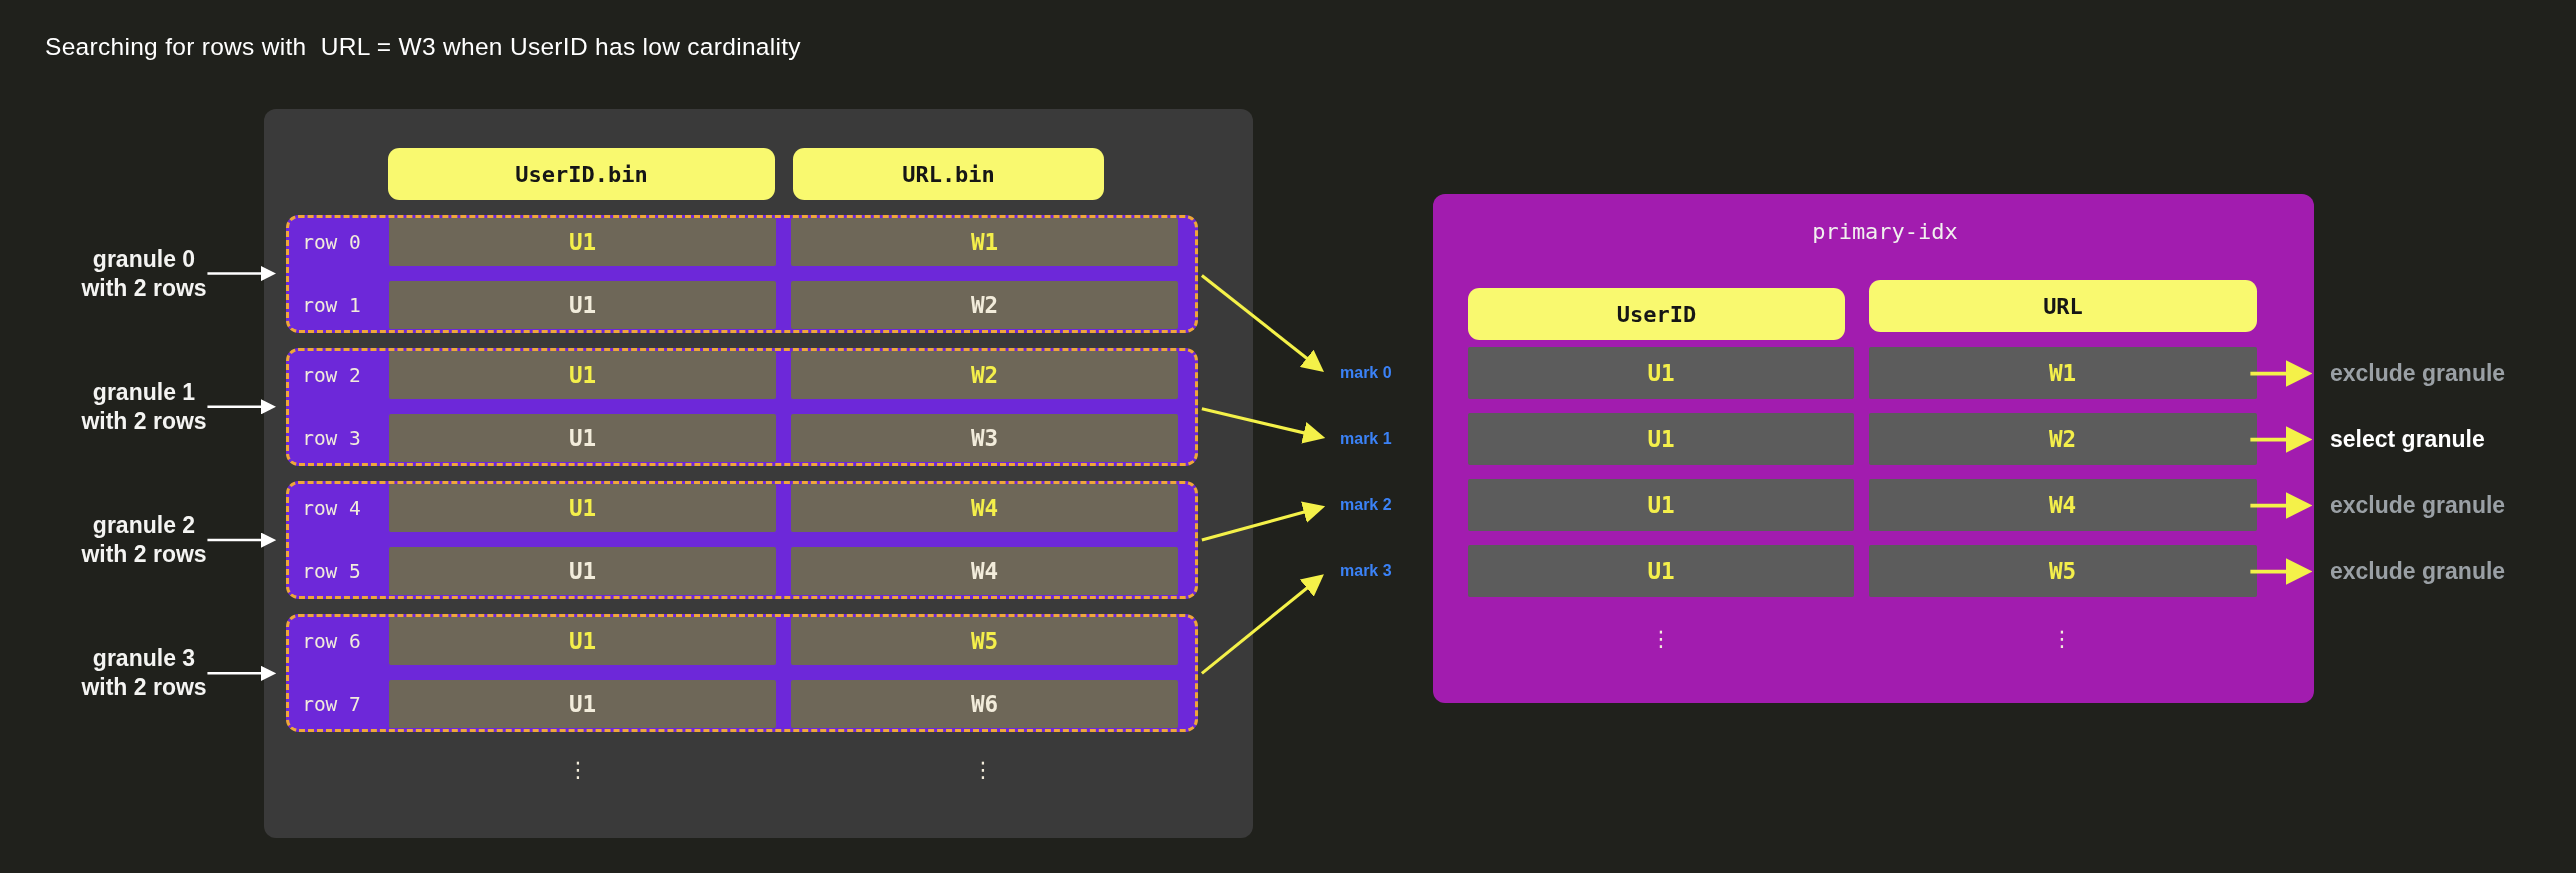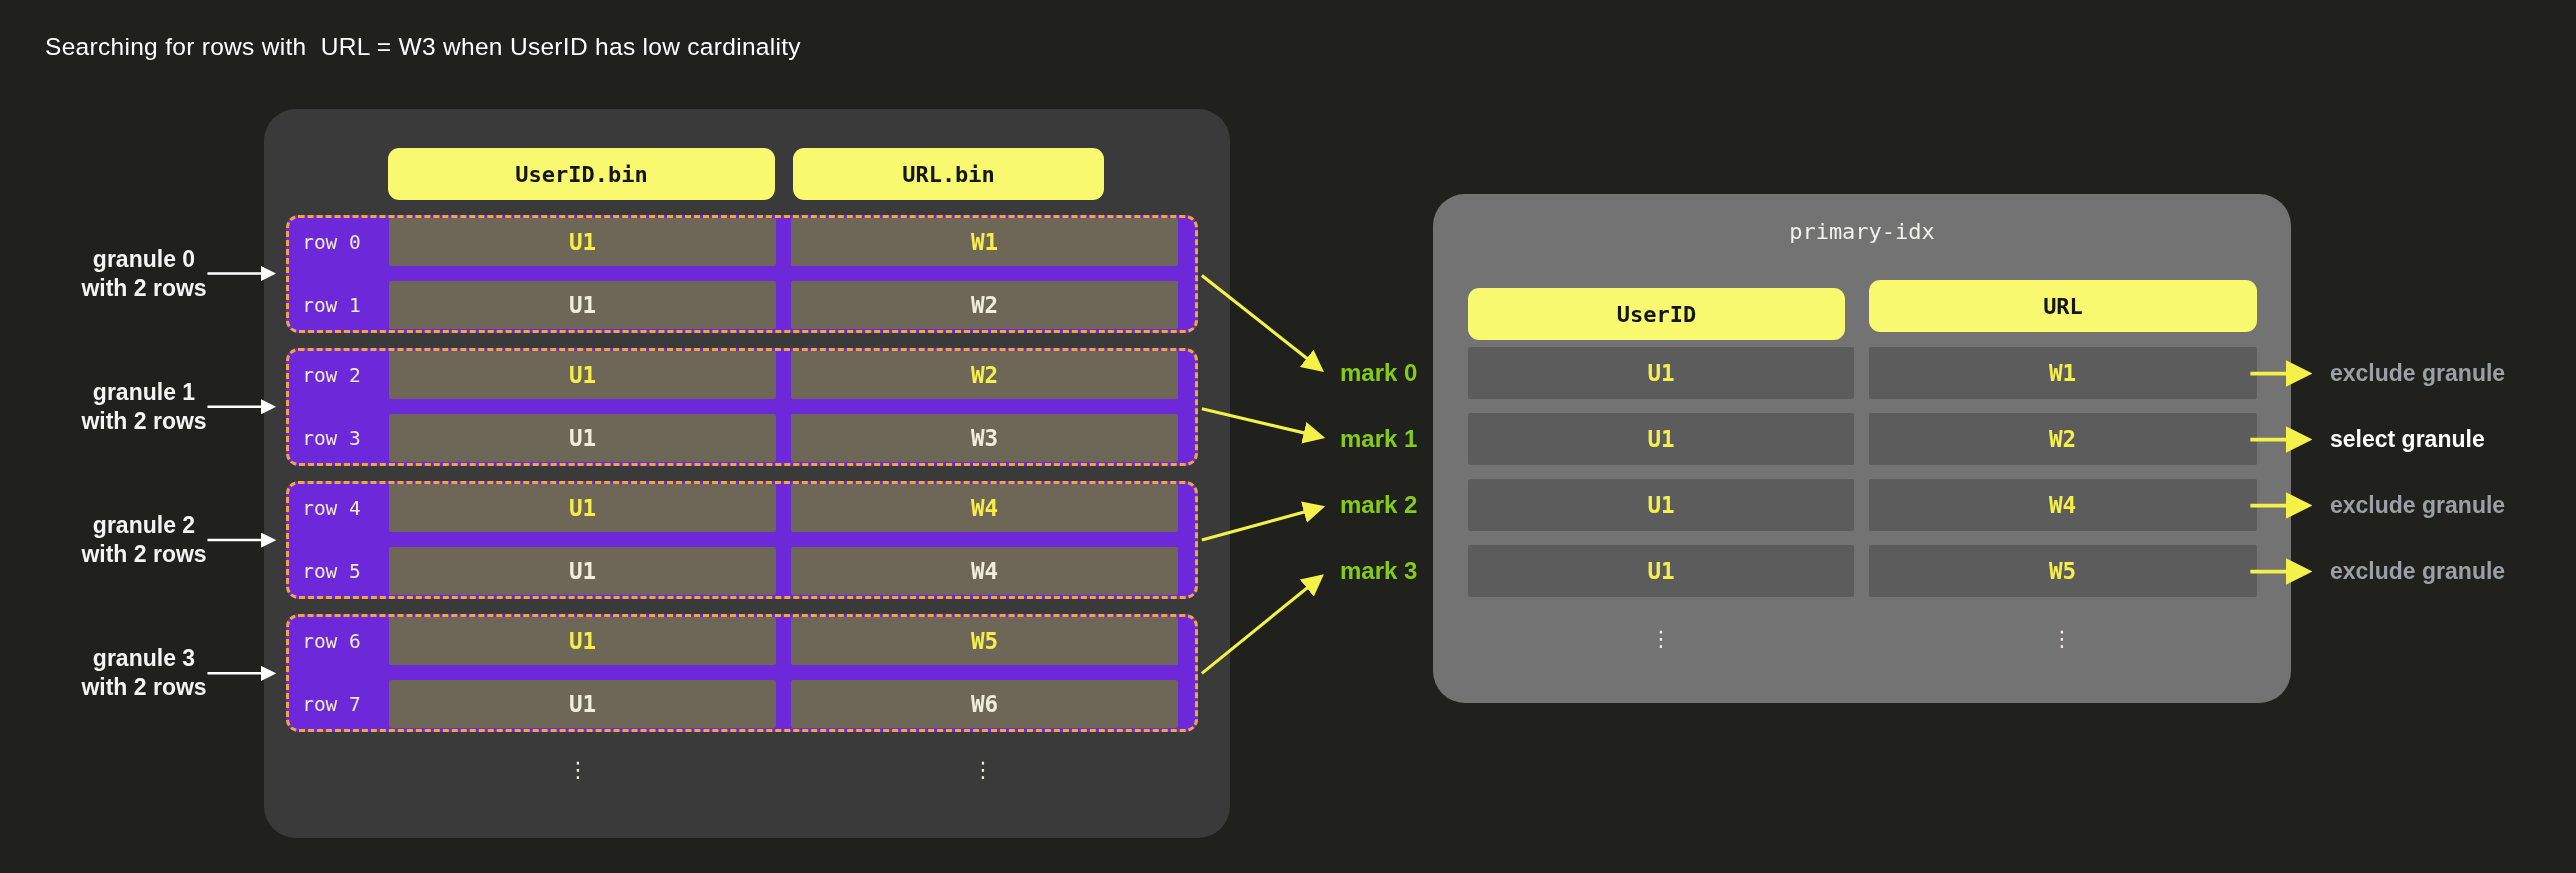--- a/index.html
+++ b/index.html
@@ -10,23 +10,23 @@
   .title{
     position:absolute;left:45px;top:33px;
     font-size:24.5px;font-weight:normal;color:#ffffff;white-space:pre;letter-spacing:0.3px;
   }
   
   .granule-label{
     position:absolute;left:31px;width:226px;text-align:center;
     color:#f4f4f2;font-size:23px;font-weight:bold;line-height:29px;
   }
   
-  .panel{position:absolute;border-radius:32px;}
+  .panel{position:absolute;border-radius:12px;padding-left:23px;}
   .panel-left{left:264px;top:109px;width:966px;height:729px;background:#3a3a3a;}
-  .panel-right{left:1433px;top:194px;width:858px;height:509px;background:#737373;}
+  .panel-right{left:1433px;top:194px;width:858px;height:509px;background:#a21caf;}
   .pill{
     position:absolute;height:52px;background:#f9f96f;border-radius:11.3px;
     display:flex;align-items:center;justify-content:center;
     font-family:"DejaVu Sans Mono",monospace;font-size:22px;font-weight:bold;color:#161616;
   }
   .pill-l1{left:124px;top:39px;width:387px;}
   .pill-l2{left:529px;top:39px;width:311px;}
   .pill-r1{left:35px;top:94px;width:377px;}
   .pill-r2{left:436px;top:86px;width:388px;}
   
@@ -51,21 +51,21 @@
     font-family:"DejaVu Sans Mono",monospace;font-size:22.6px;font-weight:bold;color:#f2ecdb;
   }
   .cell.hl{color:#f4ef4b;}
   .vdots{
     position:absolute;transform:translateX(-50%);
     font-family:"DejaVu Sans Mono",monospace;font-size:21.4px;line-height:1;color:#f2ecdb;
   }
   
   .mark{
     position:absolute;left:1340px;height:26.4px;line-height:26.4px;
-    color:#84cc16;font-size:24px;font-weight:bold;
+    color:#3b82f6;font-size:16px;font-weight:bold;
   }
   
   .idx-title{
     padding-top:25px;text-align:center;
     font-family:"DejaVu Sans Mono",monospace;font-size:22px;color:#f1f1ee;
   }
   .idx-row{
     position:absolute;left:35px;width:788px;height:52px;
     display:grid;grid-template-columns:386px 388px;column-gap:14.5px;
   }

